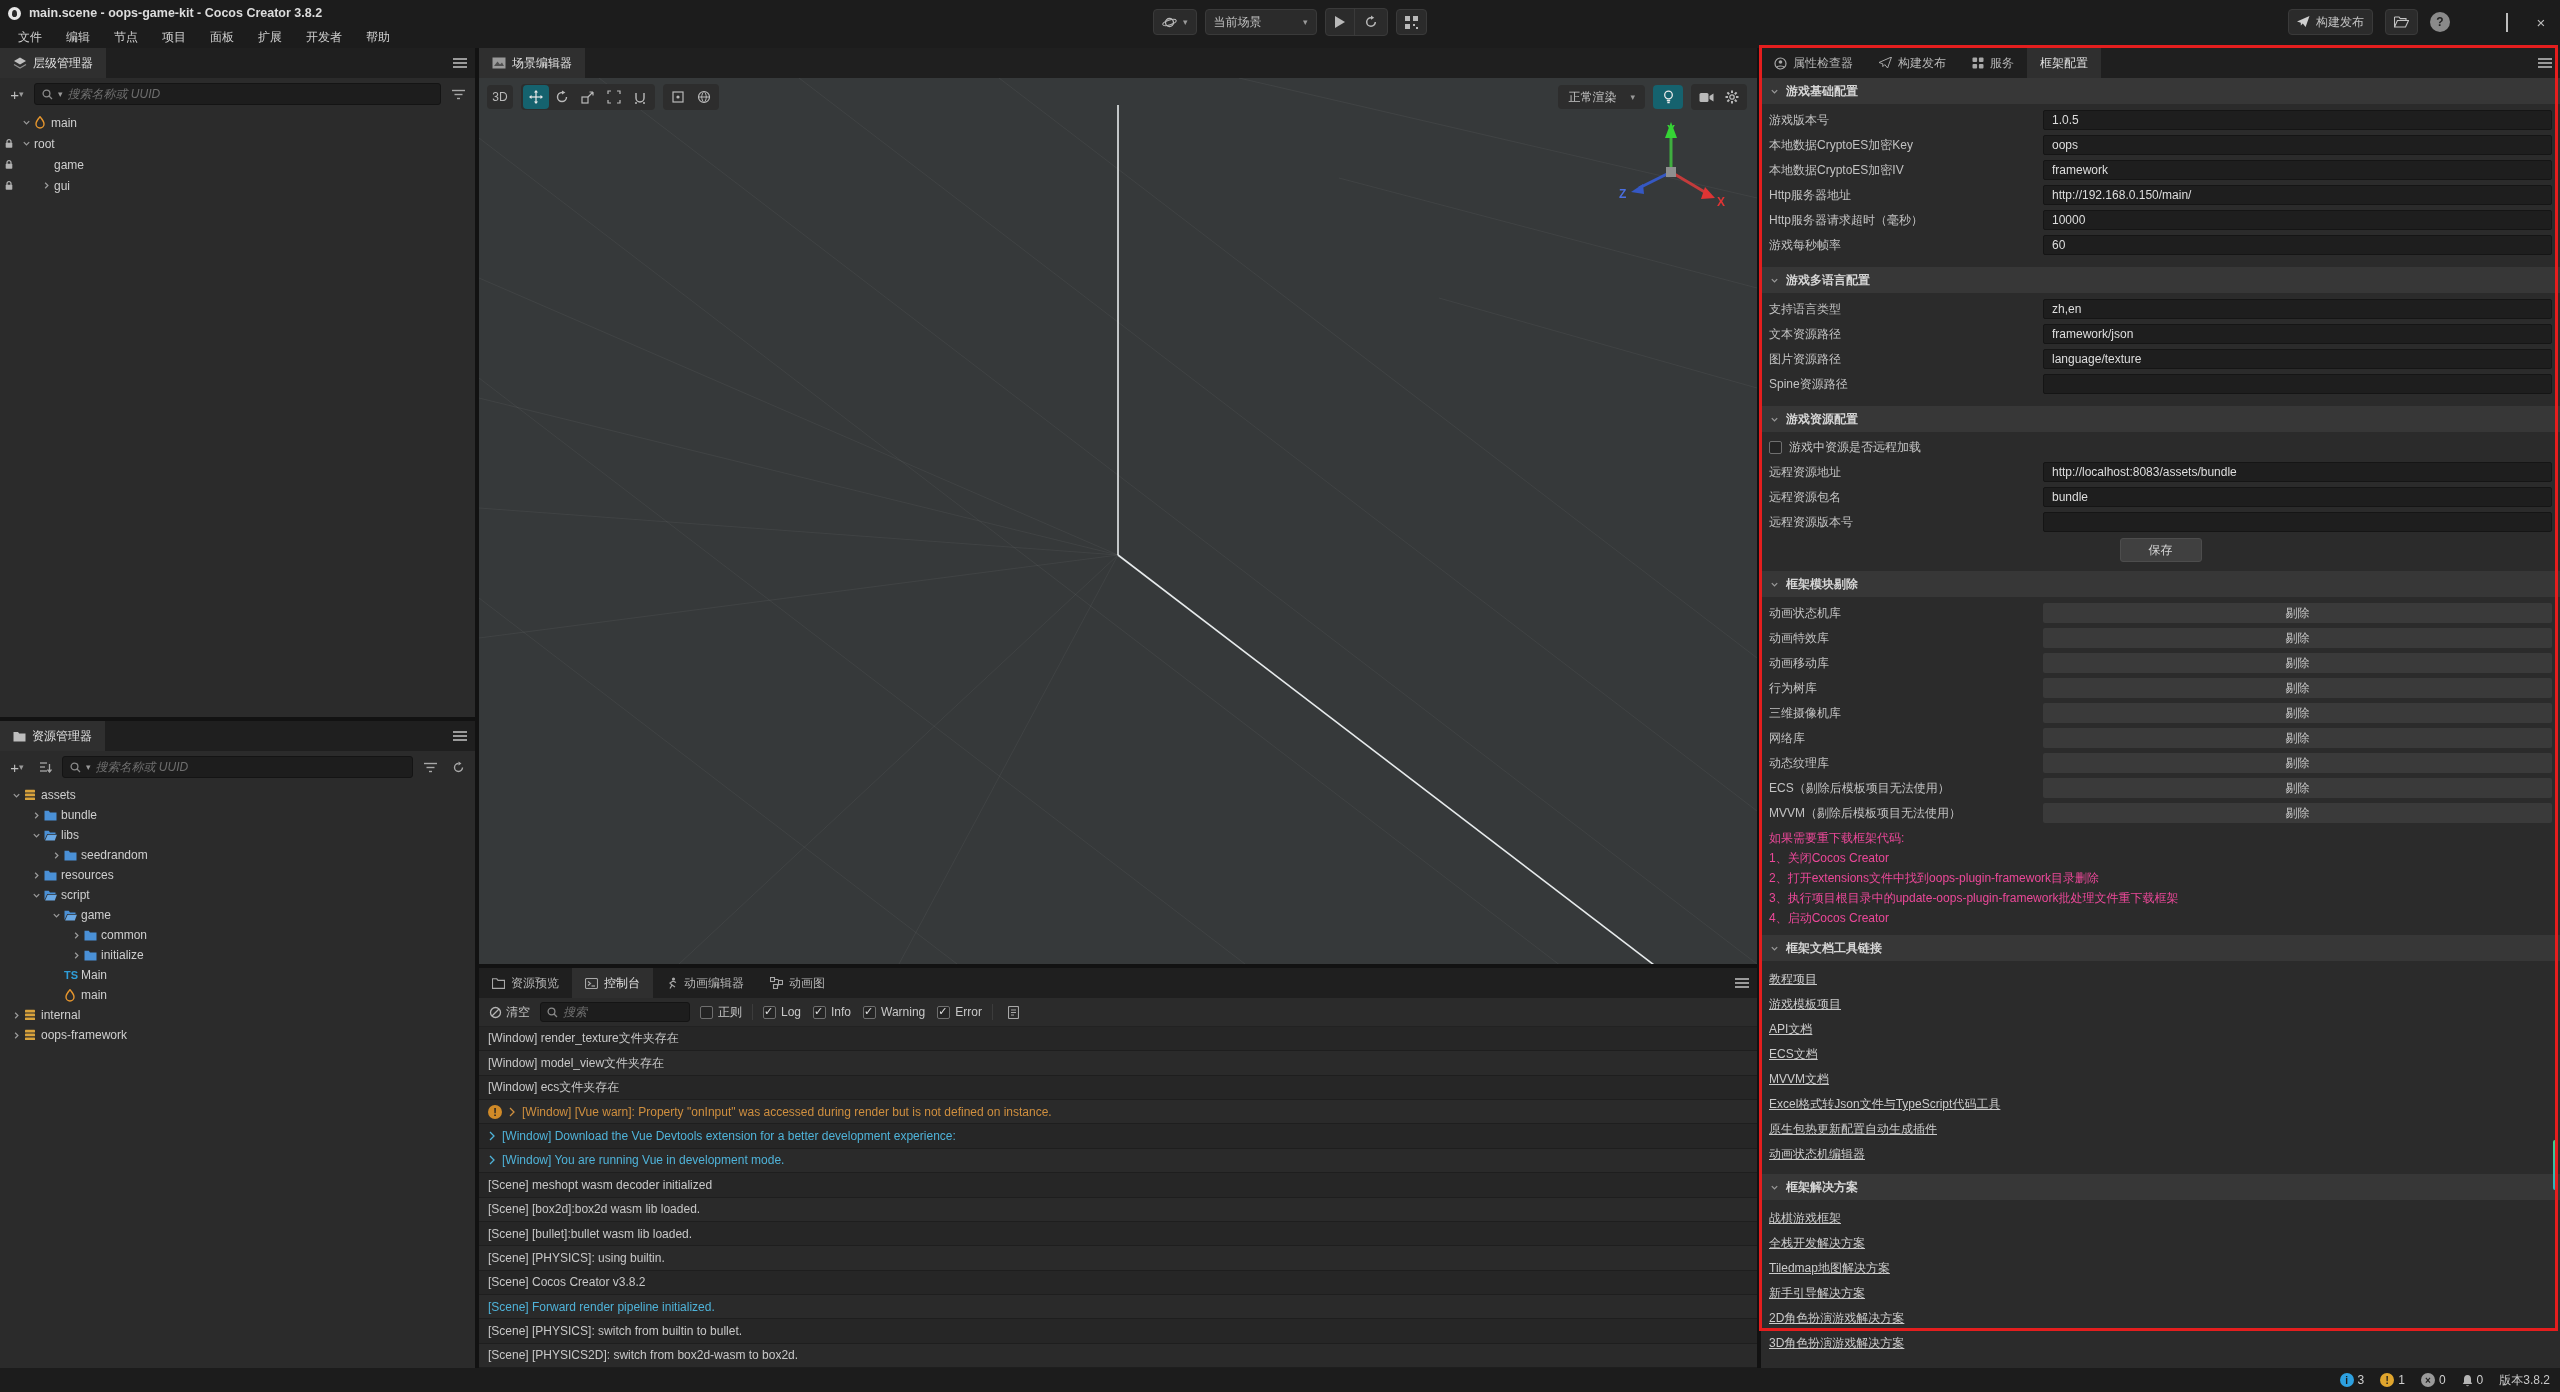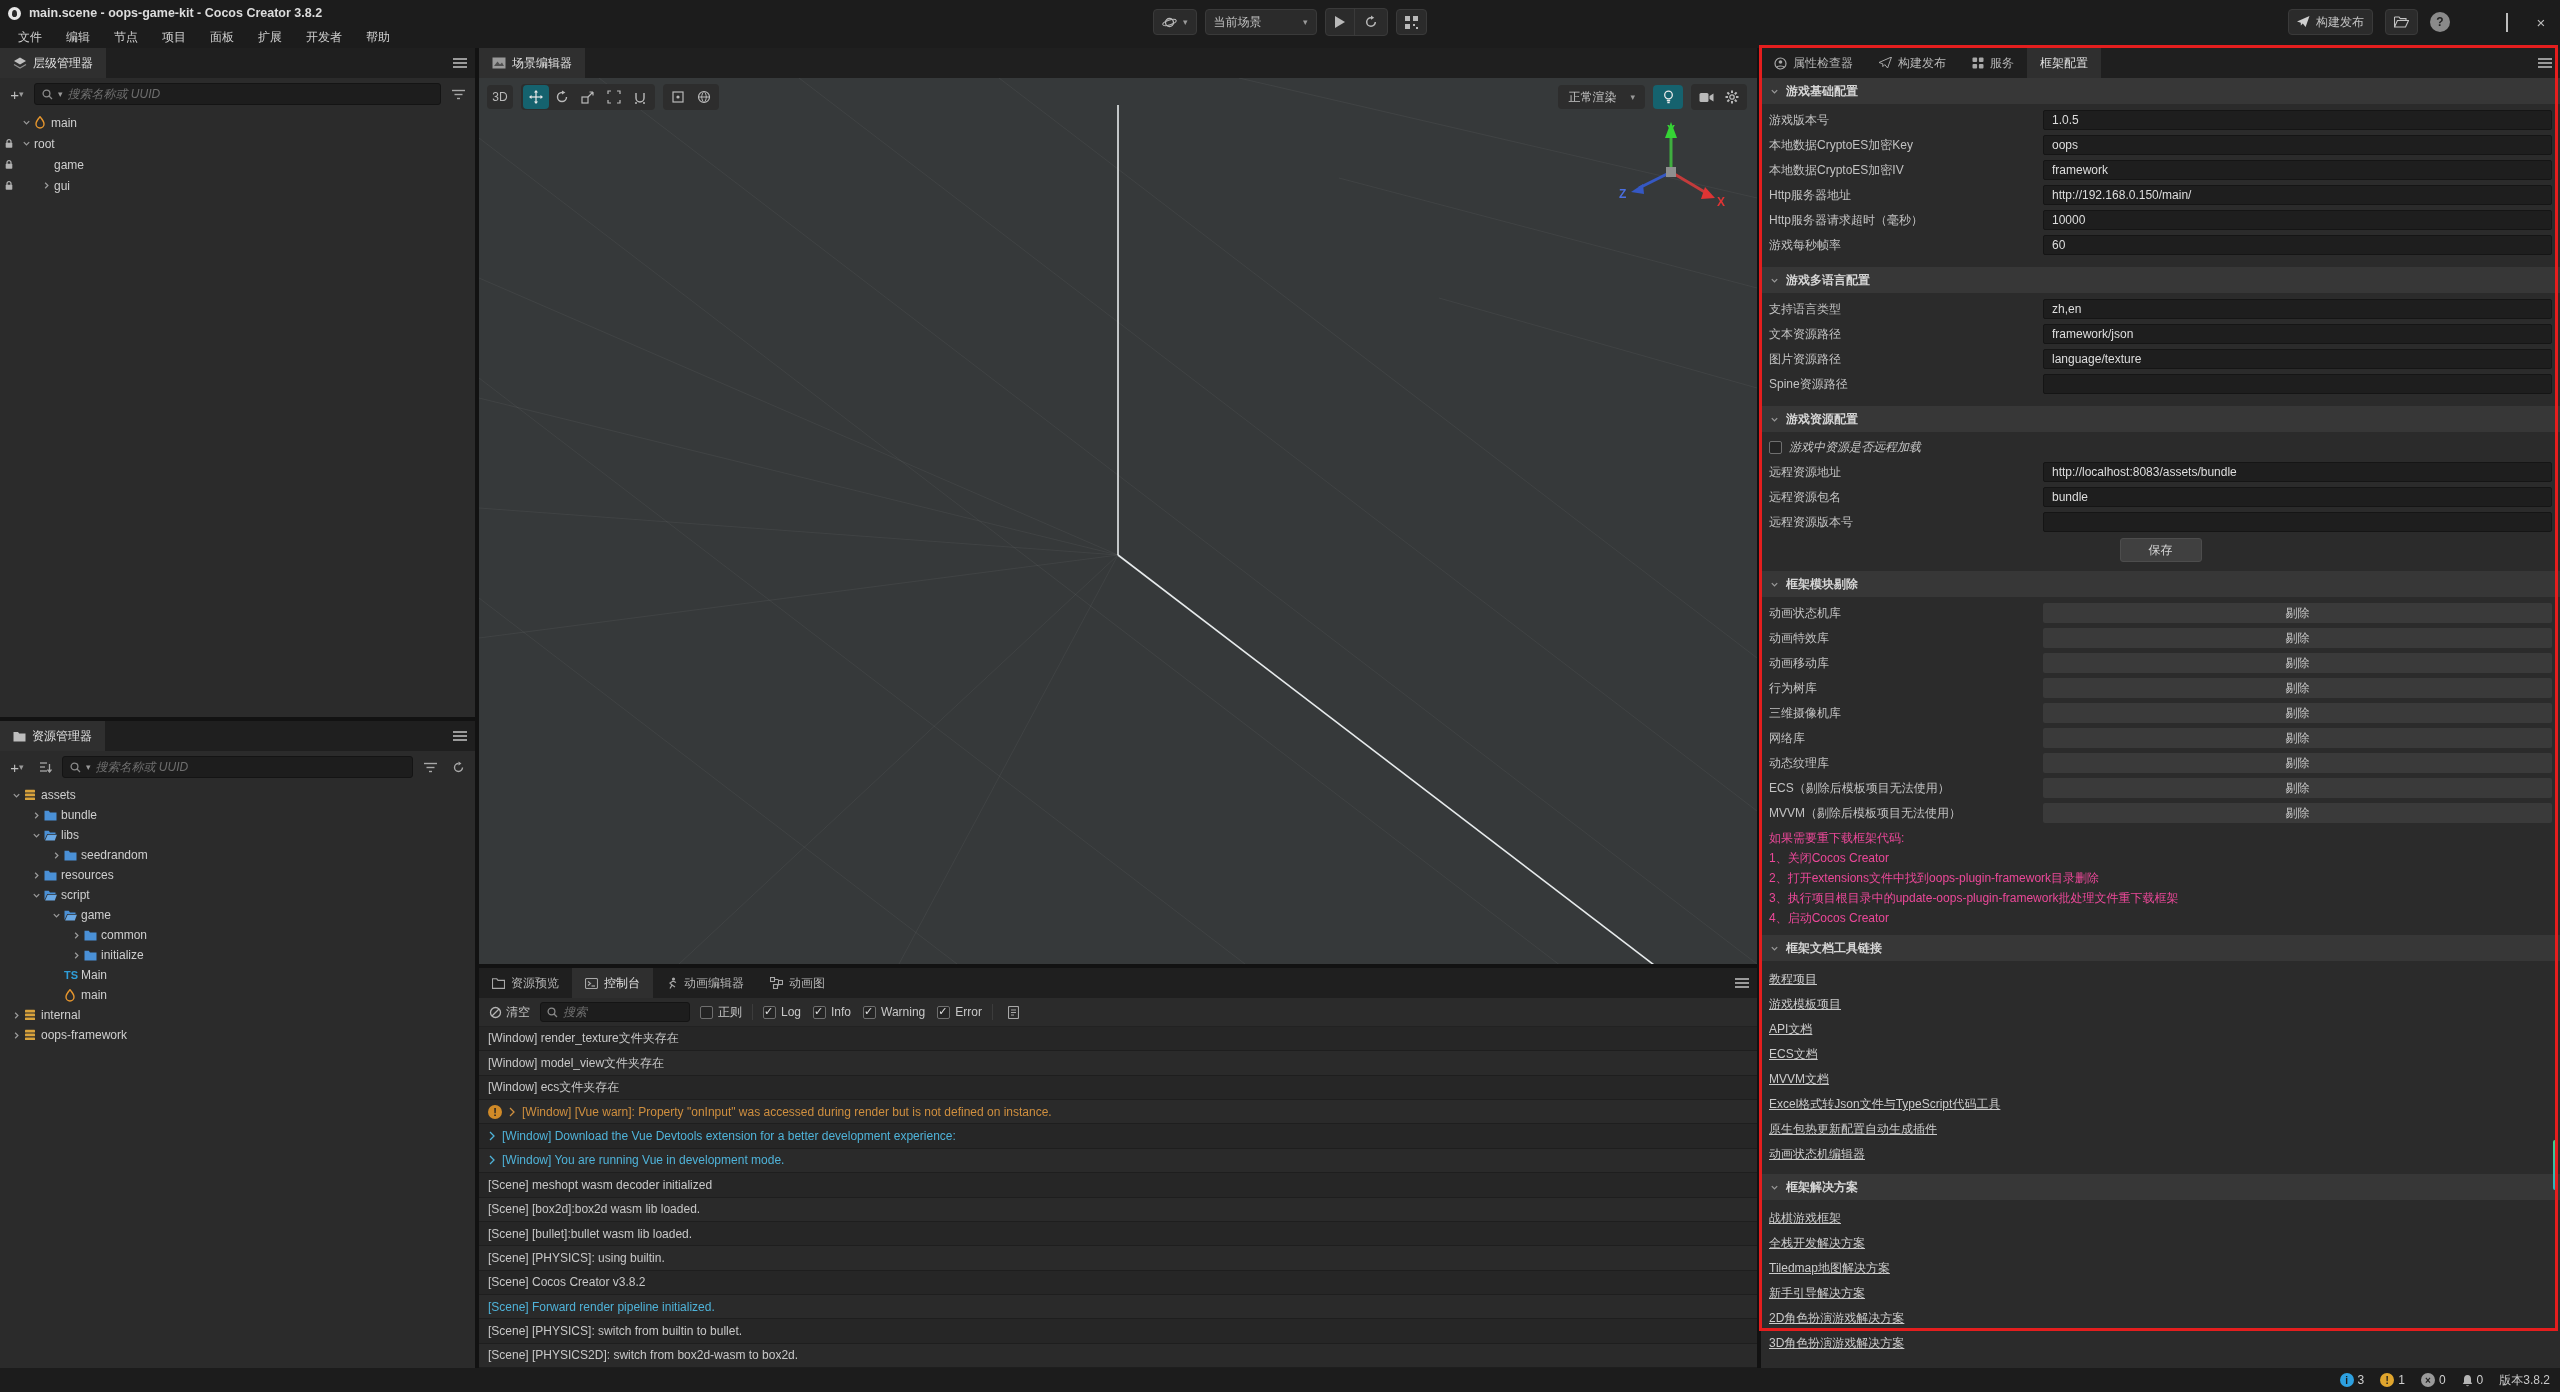--- a/index.html
+++ b/index.html
@@ -83,21 +83,21 @@
   #inspector-sections{flex:1;overflow:hidden;padding-bottom:4px;}
   .isec-h{height:26px;background:#373737;display:flex;align-items:center;gap:7px;padding:0 9px;
           font-weight:bold;color:#d6d6d6;margin-top:3px;}
   .isec:first-child .isec-h{margin-top:0;}
   .isec-b{padding:6px 8px 4px 8px;}
   .frow{display:flex;align-items:center;margin-bottom:5px;height:20px;}
   .flabel{width:274px;flex:none;color:#c2c2c2;}
   .finput{flex:1;height:20px;background:#1e1e1e;border:1px solid #151515;border-radius:2px;
           display:flex;align-items:center;padding:0 8px;color:#dedede;box-sizing:border-box;}
   .fbar{flex:1;height:20px;background:#3a3a3a;border-radius:2px;display:flex;align-items:center;justify-content:center;color:#c9c9c9;}
-  .cbrow{display:flex;align-items:center;gap:7px;margin-bottom:6px;height:18px;color:#c6c6c6;font-style:italic;}
+  .cbrow{display:flex;align-items:center;gap:7px;margin-bottom:6px;height:18px;color:#c6c6c6;}
   .btnrow{display:flex;justify-content:center;margin:6px 0 2px 0;}
   .savebtn{min-width:44px;height:22px;background:#404040;border:1px solid #4d4d4d;border-radius:3px;
            display:flex;align-items:center;justify-content:center;padding:0 18px;color:#d6d6d6;}
   .note{line-height:20px;color:#ec4899;}
   .linkrow{height:25px;display:flex;align-items:center;}
   .ilink{color:#cbcbcb;text-decoration:underline;cursor:pointer;}
   #red-annotation{position:absolute;left:1759px;top:45px;width:799px;height:1286px;
                   border:3px solid #e41e1e;box-sizing:border-box;pointer-events:none;z-index:50;}
   #right-scrollthumb{position:absolute;left:2553px;top:1140px;width:5px;height:50px;border-radius:2px;
                      background:linear-gradient(#3fd08b,#2fb3c0);z-index:40;}

